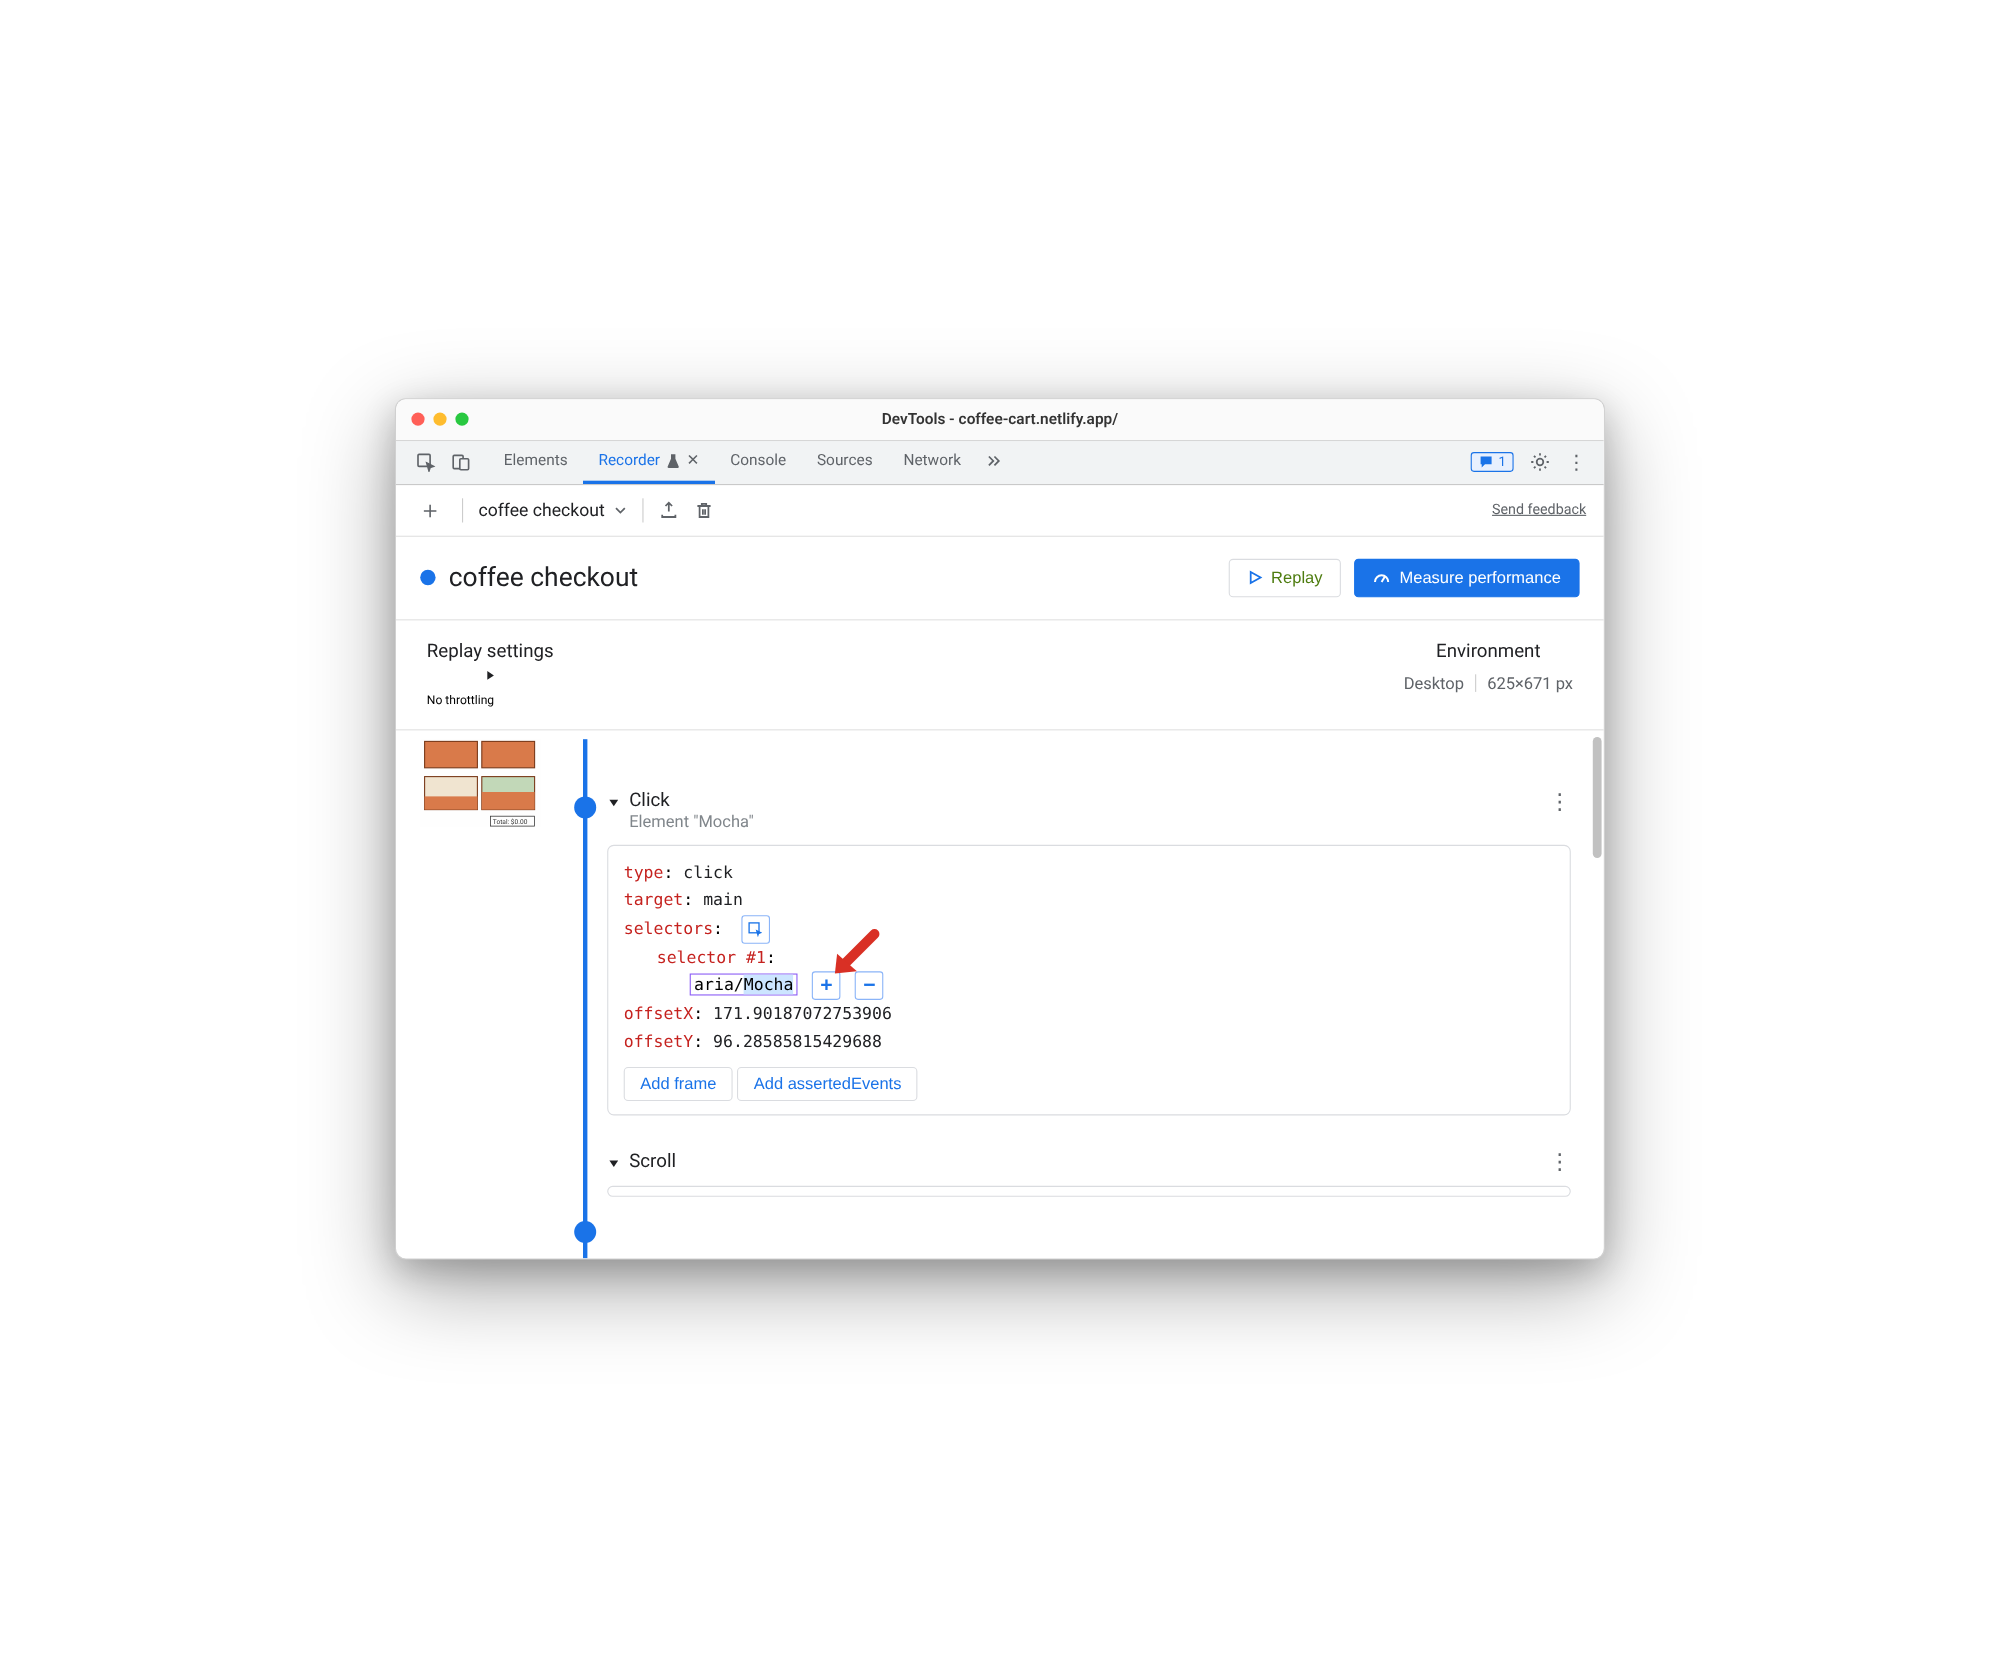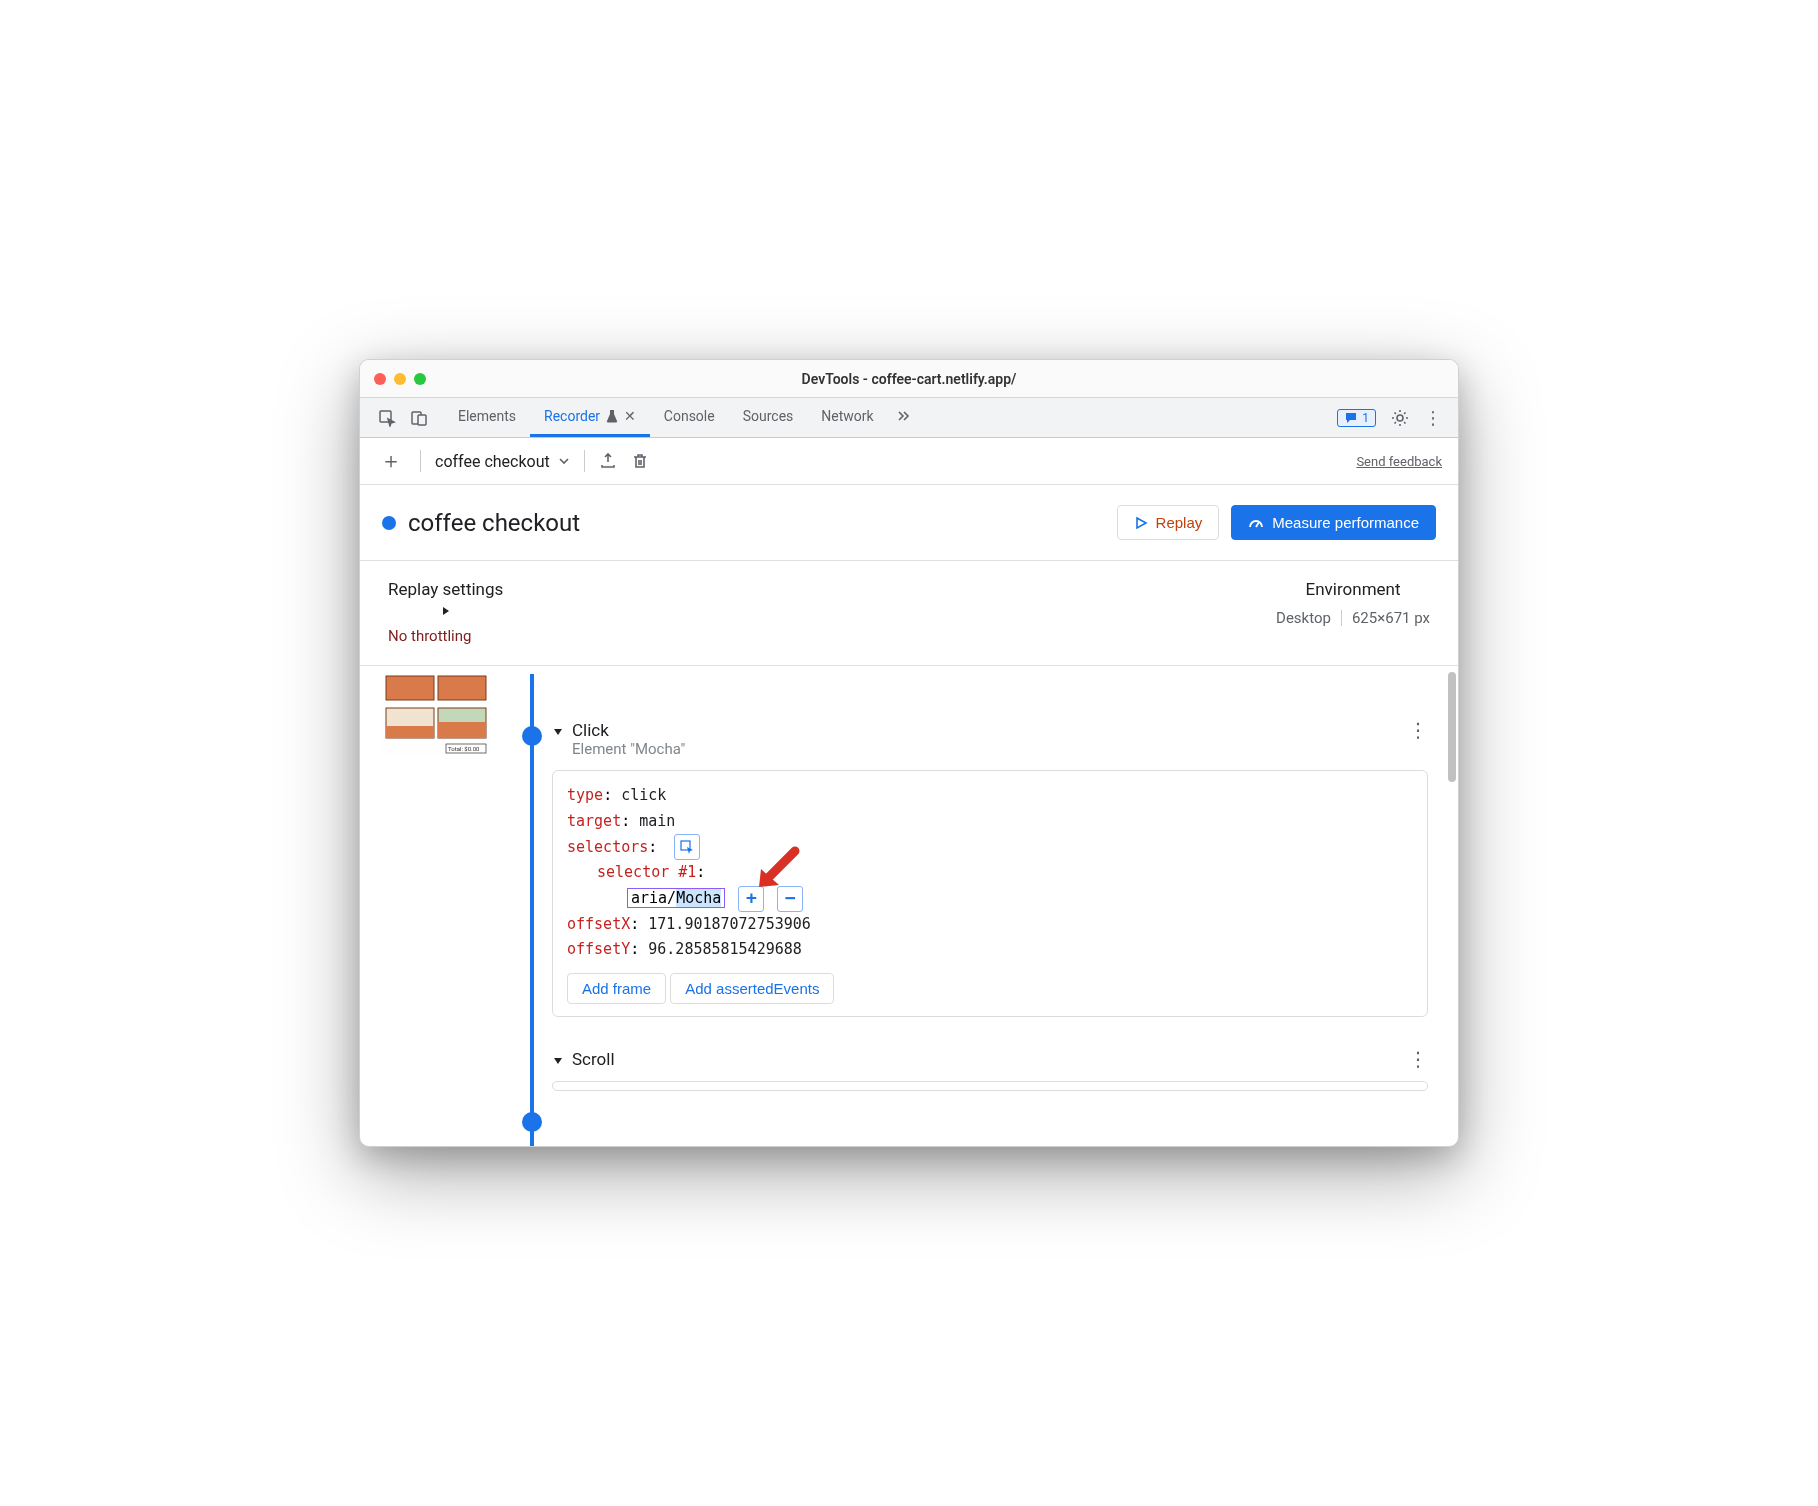--- a/index.html
+++ b/index.html
@@ -97,29 +97,29 @@
   gap: 12px;
 }
 .blue-dot { width: 14px; height: 14px; background: #1a73e8; border-radius: 50%; }
 .recording-title { font-size: 24px; color: #202124; }
 .btn {
   border: 1px solid #dadce0; border-radius: 4px;
   padding: 8px 16px; font-size: 15px; font-weight: 500;
   display: inline-flex; align-items: center; gap: 8px;
   cursor: pointer; background: #fff;
 }
-.btn-replay { color: #c2410c; margin-left: auto; justify-content: space-between; }
+.btn-replay { color: #4d7c0f; margin-left: auto; justify-content: space-between; }
 .btn-primary { background: #1a73e8; color: #fff; border-color: #1a73e8; }
 .settings-row {
   display: flex; padding: 18px 28px 20px;
   border-bottom: 1px solid #e0e0e0;
 }
 .settings-col { display: flex; flex-direction: column; gap: 10px; }
 .settings-heading { font-size: 17px; color: #202124; display: flex; align-items: center; gap: 6px; font-weight: 400; flex-direction: column;}
-.settings-sub { font-size: 15px; color: #7f1d1d; }
+.settings-sub { font-size: 11px; color: #000000; }
 .env-col { margin-left: auto; text-align: left; }
 .env-vals { display: flex; align-items: center; gap: 10px; font-size: 15px; color: #5f6368; }
 .env-vals .vdiv { height: 16px; }
 .timeline-area {
   position: relative;
   padding: 8px 0 0 0;
   height: 480px;
   overflow: hidden;
 }
 .scrollbar-track {

